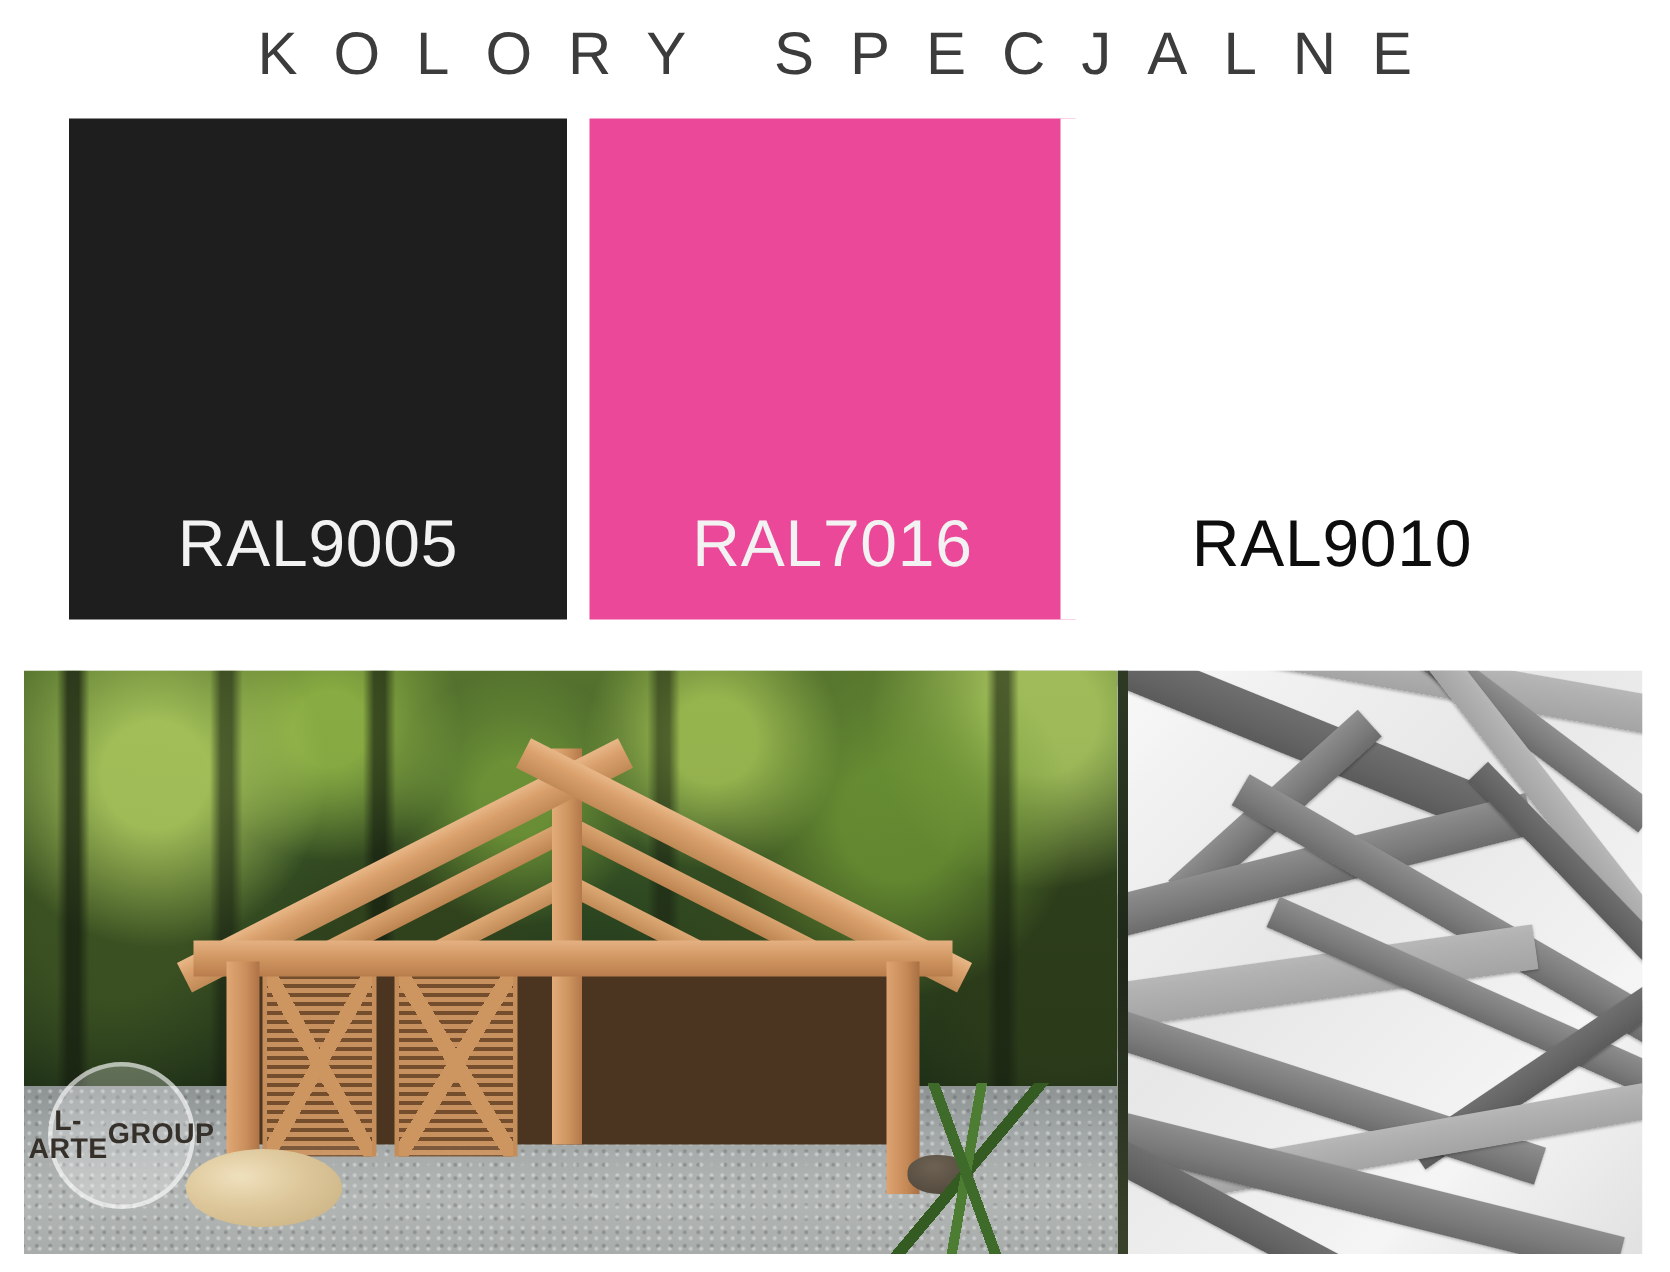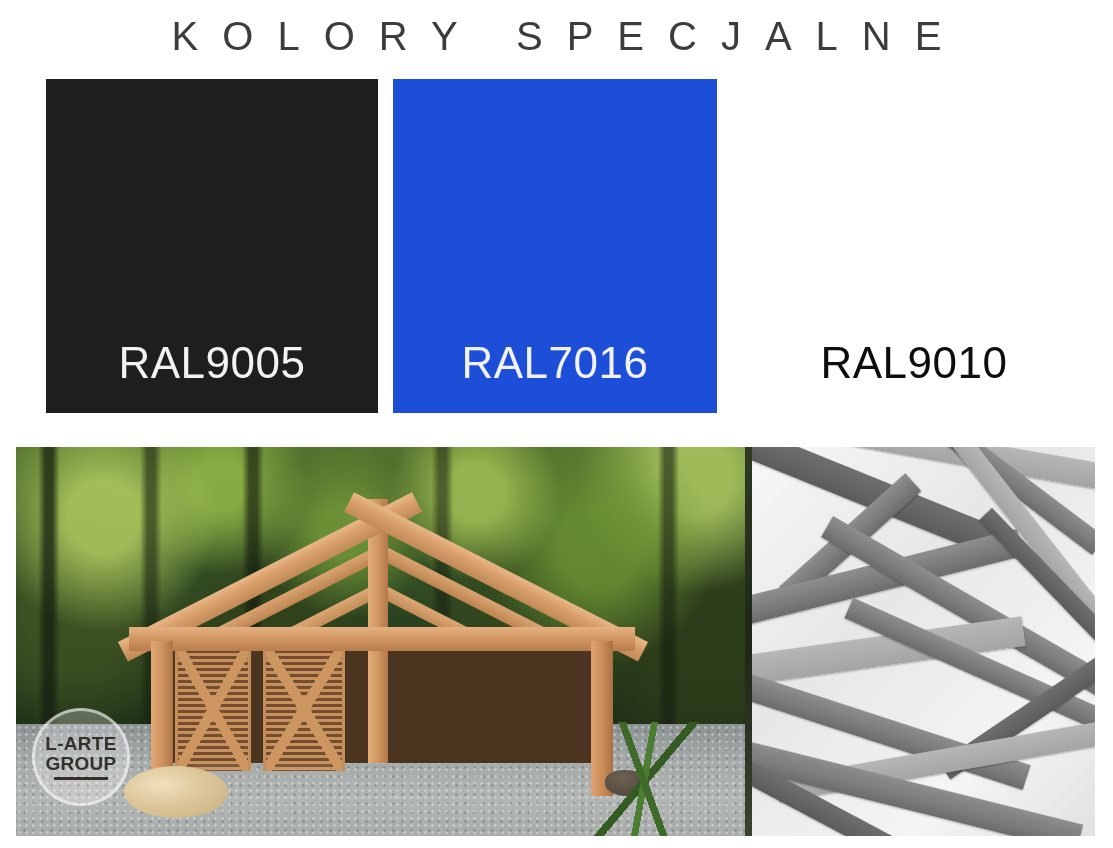--- a/index.html
+++ b/index.html
@@ -45,21 +45,21 @@
     position: absolute;
     top: 0;
     height: 334px;
     box-sizing: border-box;
     display: flex;
     align-items: flex-end;
     justify-content: center;
   }
   .swatch-1 { left: 46px;  width: 332px; }
   .swatch-2 { left: 393px; width: 324px; }
-  .swatch-3 { left: 733px; width: 362px; }
+  .swatch-3 { left: 707px; width: 362px; }
 
   .swatch-label {
     font-size: 44px;
     font-weight: 400;
     letter-spacing: 0.5px;
     line-height: 1;
     padding-bottom: 28px;
     white-space: nowrap;
   }
   .label-on-dark { color: #f2f2f2; }
@@ -277,21 +277,21 @@
   .watermark {
     position: absolute;
     left: 16px;
     bottom: 30px;
     width: 92px;
     height: 92px;
     border-radius: 50%;
     border: 3px solid rgba(255,255,255,0.55);
     background: rgba(255,255,255,0.26);
     display: flex;
-    flex-direction: column;
+    flex-direction: row;
     align-items: center;
     justify-content: center;
     color: #36302b;
     font-weight: 700;
     letter-spacing: 0.3px;
     line-height: 1.02;
     text-align: center;
   }
   .wm-line1 { font-size: 19px; }
   .wm-line2 { font-size: 19px; }
@@ -343,21 +343,21 @@
 <body>
 
 <div class="page-title">KOLORY SPECJALNE</div>
 
 <div class="swatch-row">
 
   <div class="swatch swatch-1" style="background:#1e1e1e;">
     <span class="swatch-label label-on-dark">RAL9005</span>
   </div>
 
-  <div class="swatch swatch-2" style="background:#1d4ed8;">
+  <div class="swatch swatch-2" style="background:#ec4899;">
     <span class="swatch-label label-on-dark">RAL7016</span>
   </div>
 
   <div class="swatch swatch-3" style="background:#ffffff;">
     <span class="swatch-label label-on-light">RAL9010</span>
   </div>
 
 </div>
 
 <div class="photo-row">

